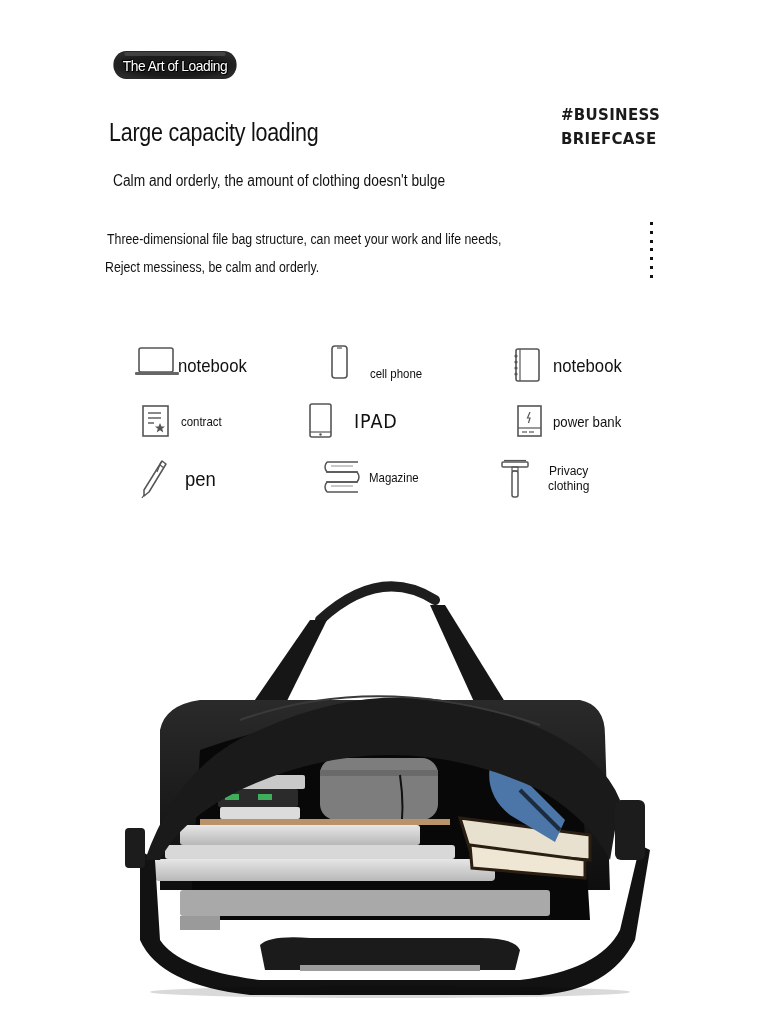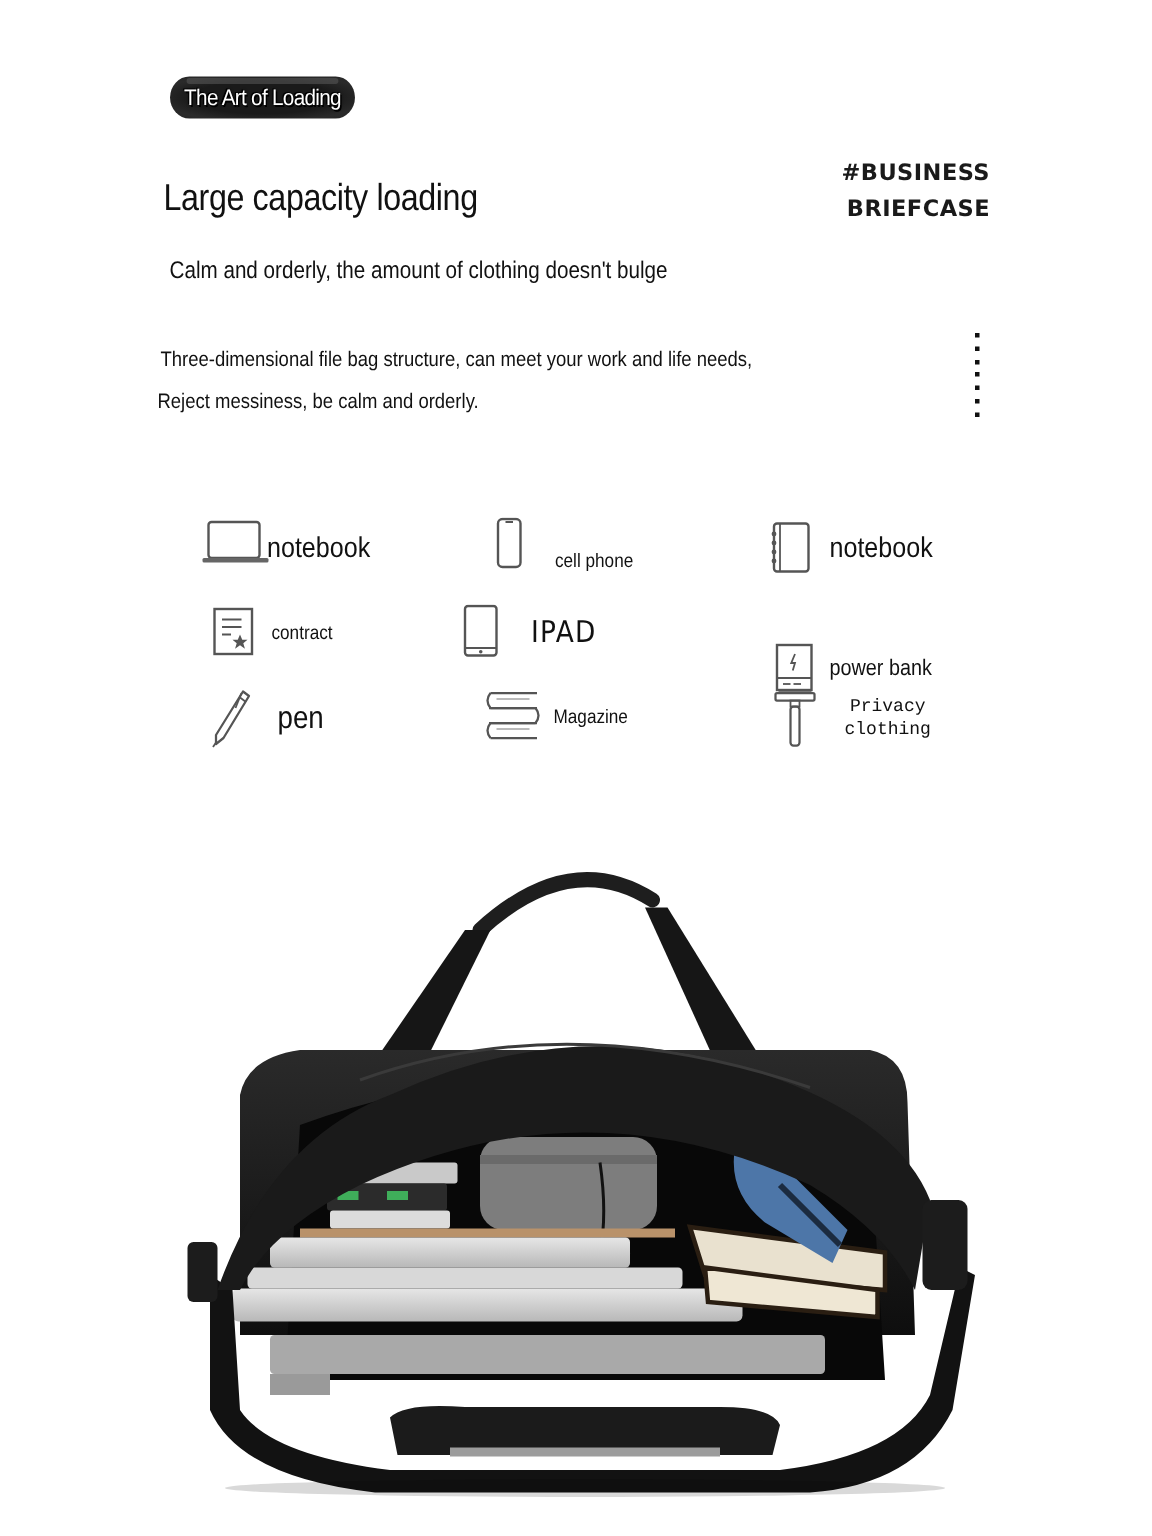--- a/index.html
+++ b/index.html
@@ -19,21 +19,21 @@
     .badge::before {
       content: ""; position: absolute; left: 12px; right: 12px; top: 1px; height: 4px;
       background: #555; border-radius: 2px; opacity: 0.6;
     }
 
     .tag {
       position: absolute; right: 108px; top: 103px; text-align: right;
       font-family: "DejaVu Sans", sans-serif; font-weight: bold;
       font-size: 15px; line-height: 24px; color: #1a1a1a; letter-spacing: 0.3px;
     }
-    .tag div { text-align: right; }
+    .tag div { text-align: left; }
 
     .title {
       position: absolute; left: 109px; top: 118px;
       font-size: 25px; color: #111; letter-spacing: -0.3px;
       transform: scaleX(0.86); transform-origin: left center;
     }
     .subtitle {
       position: absolute; left: 113px; top: 172px;
       font-size: 16px; color: #111;
       transform: scaleX(0.86); transform-origin: left center;
@@ -129,21 +129,21 @@
 
 <div class="item" style="left:308px; top:403px;">
   <svg width="26" height="36" viewBox="0 0 26 36">
     <rect x="2" y="1" width="21" height="33" rx="2" fill="none" stroke="#555" stroke-width="1.6"></rect>
     <line x1="2" y1="29" x2="23" y2="29" stroke="#555" stroke-width="1.2"></line>
     <circle cx="12.5" cy="31.5" r="1.2" fill="#555"></circle>
   </svg>
   <span class="lbl" style="font-size:20px; font-family:'DejaVu Sans', sans-serif; margin-left:20px; letter-spacing:1px;">IPAD</span>
 </div>
 
-<div class="item" style="left:516px; top:428px;">
+<div class="item" style="left:516px; top:404px;">
   <svg width="28" height="34" viewBox="0 0 28 34">
     <rect x="2" y="2" width="23" height="30" fill="none" stroke="#555" stroke-width="1.6"></rect>
     <line x1="2" y1="24" x2="25" y2="24" stroke="#555" stroke-width="1.2"></line>
     <path d="M14 8 L11.5 14 L14 14 L12.5 19" fill="none" stroke="#555" stroke-width="1.2"></path>
     <line x1="6" y1="28" x2="11" y2="28" stroke="#555" stroke-width="1.2"></line>
     <line x1="13" y1="28" x2="18" y2="28" stroke="#555" stroke-width="1.2"></line>
   </svg>
   <span class="lbl" style="font-size:15px; margin-left:9px;">power bank</span>
 </div>
 
@@ -161,21 +161,21 @@
   <svg width="38" height="34" viewBox="0 0 38 34">
     <path d="M4 2 H35 M4 12 H35 M4 2 Q0 7 4 12" fill="none" stroke="#555" stroke-width="1.5"></path>
     <path d="M3 12 H34 M3 22 H34 M34 12 Q38 17 34 22" fill="none" stroke="#555" stroke-width="1.5"></path>
     <path d="M4 22 H35 M4 32 H35 M4 22 Q0 27 4 32" fill="none" stroke="#555" stroke-width="1.5"></path>
     <line x1="8" y1="6" x2="30" y2="6" stroke="#777" stroke-width="0.8"></line>
     <line x1="8" y1="26" x2="30" y2="26" stroke="#777" stroke-width="0.8"></line>
   </svg>
   <span class="lbl" style="font-size:13px; margin-left:8px;">Magazine</span>
 </div>
 
-<div class="item" style="left:515px; top:459px;font-family:Liberation Mono, monospace;">
+<div class="item" style="left:500px; top:459px;">
   <svg width="30" height="40" viewBox="0 0 30 40">
     <rect x="2" y="3" width="26" height="5" rx="1" fill="none" stroke="#555" stroke-width="1.5"></rect>
     <line x1="4" y1="1.5" x2="26" y2="1.5" stroke="#555" stroke-width="1.2"></line>
     <rect x="12" y="8" width="6" height="4" fill="none" stroke="#555" stroke-width="1.2"></rect>
     <rect x="12" y="12" width="6" height="26" rx="2" fill="none" stroke="#555" stroke-width="1.5"></rect>
   </svg>
   <div style="margin-left:18px; text-align:center; line-height:15px; font-size:12px; color:#111;">
     <div>Privacy</div>
     <div>clothing</div>
   </div>

